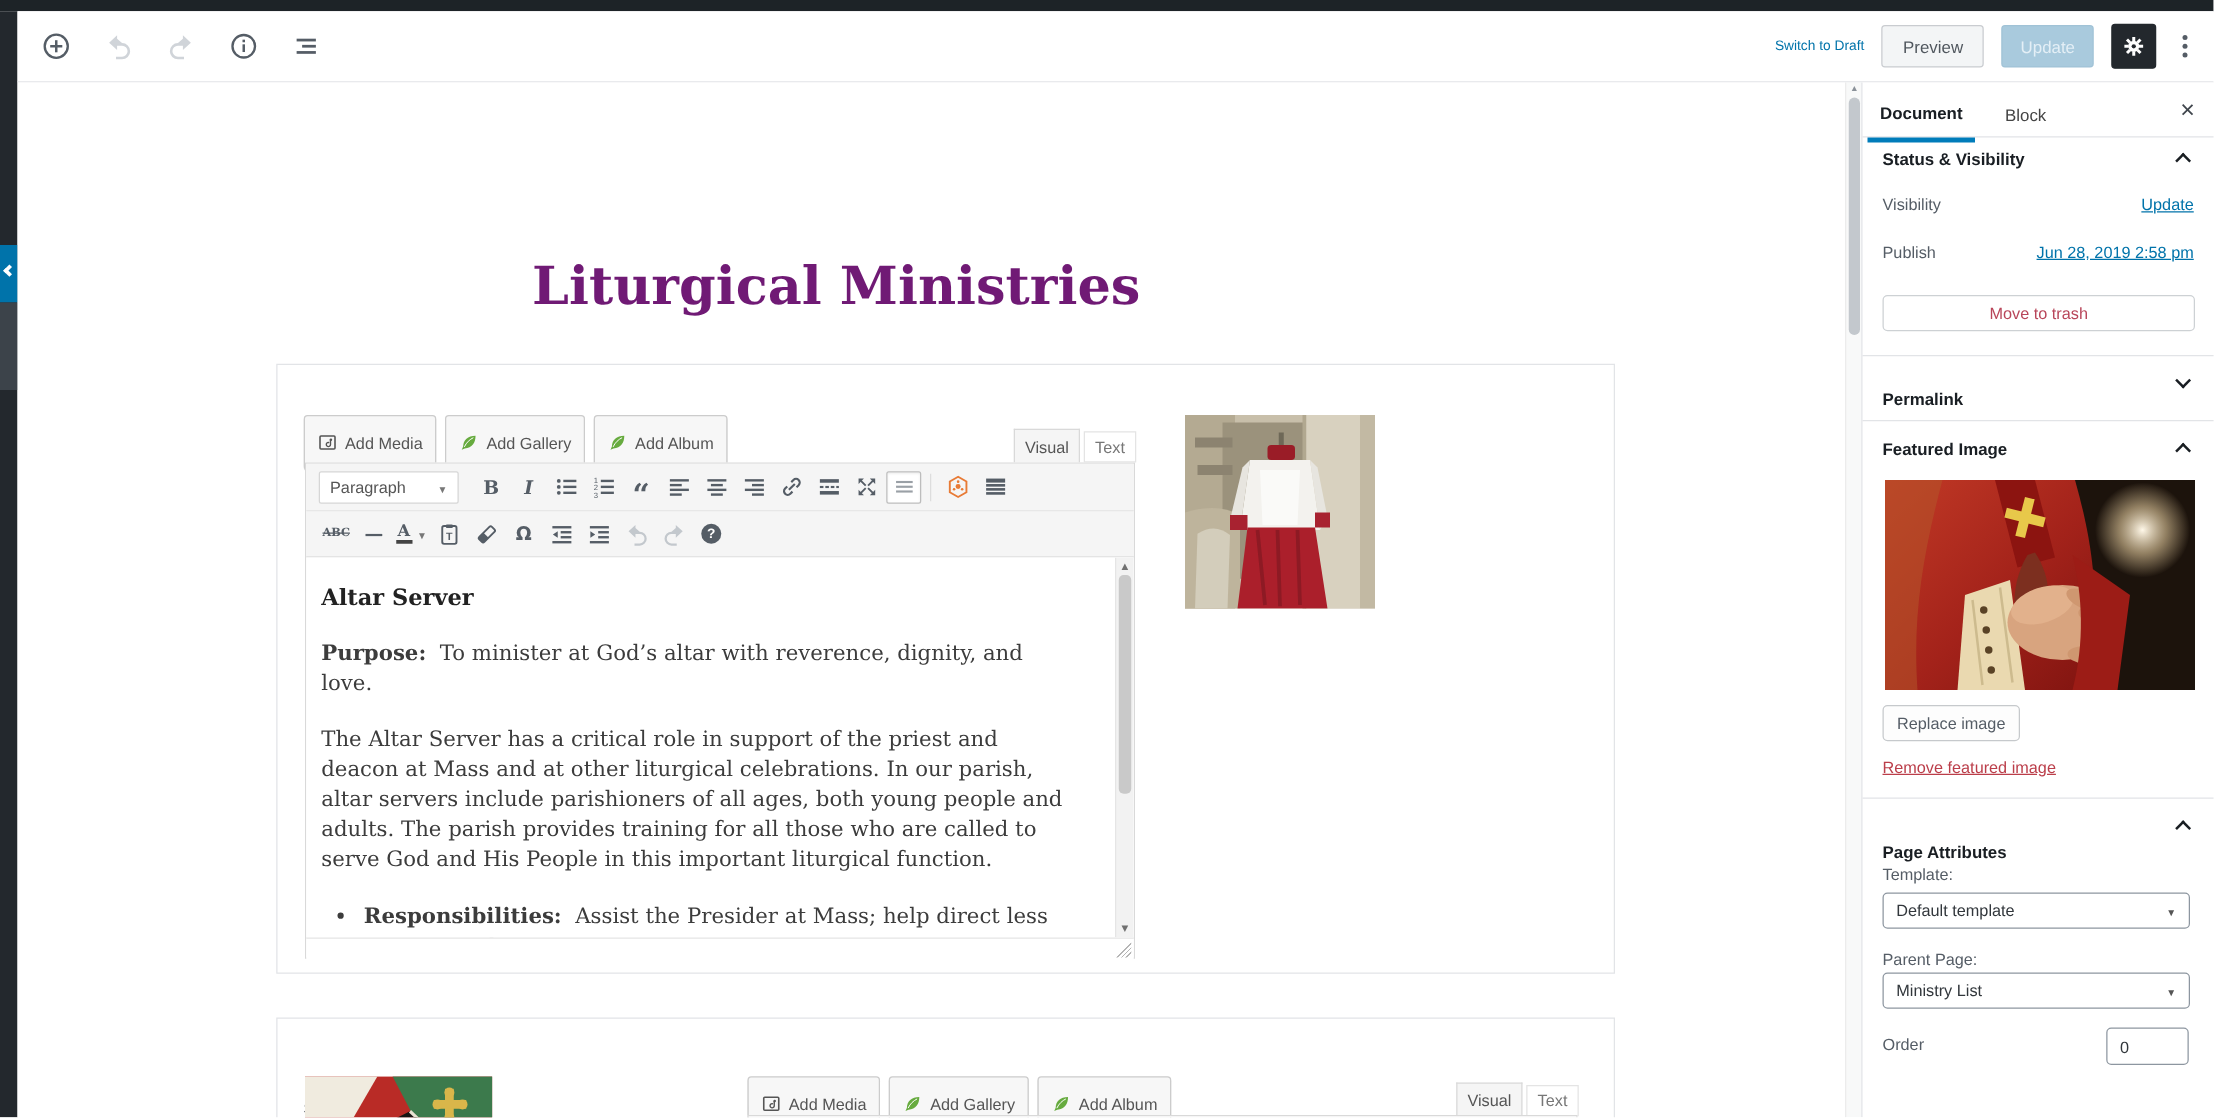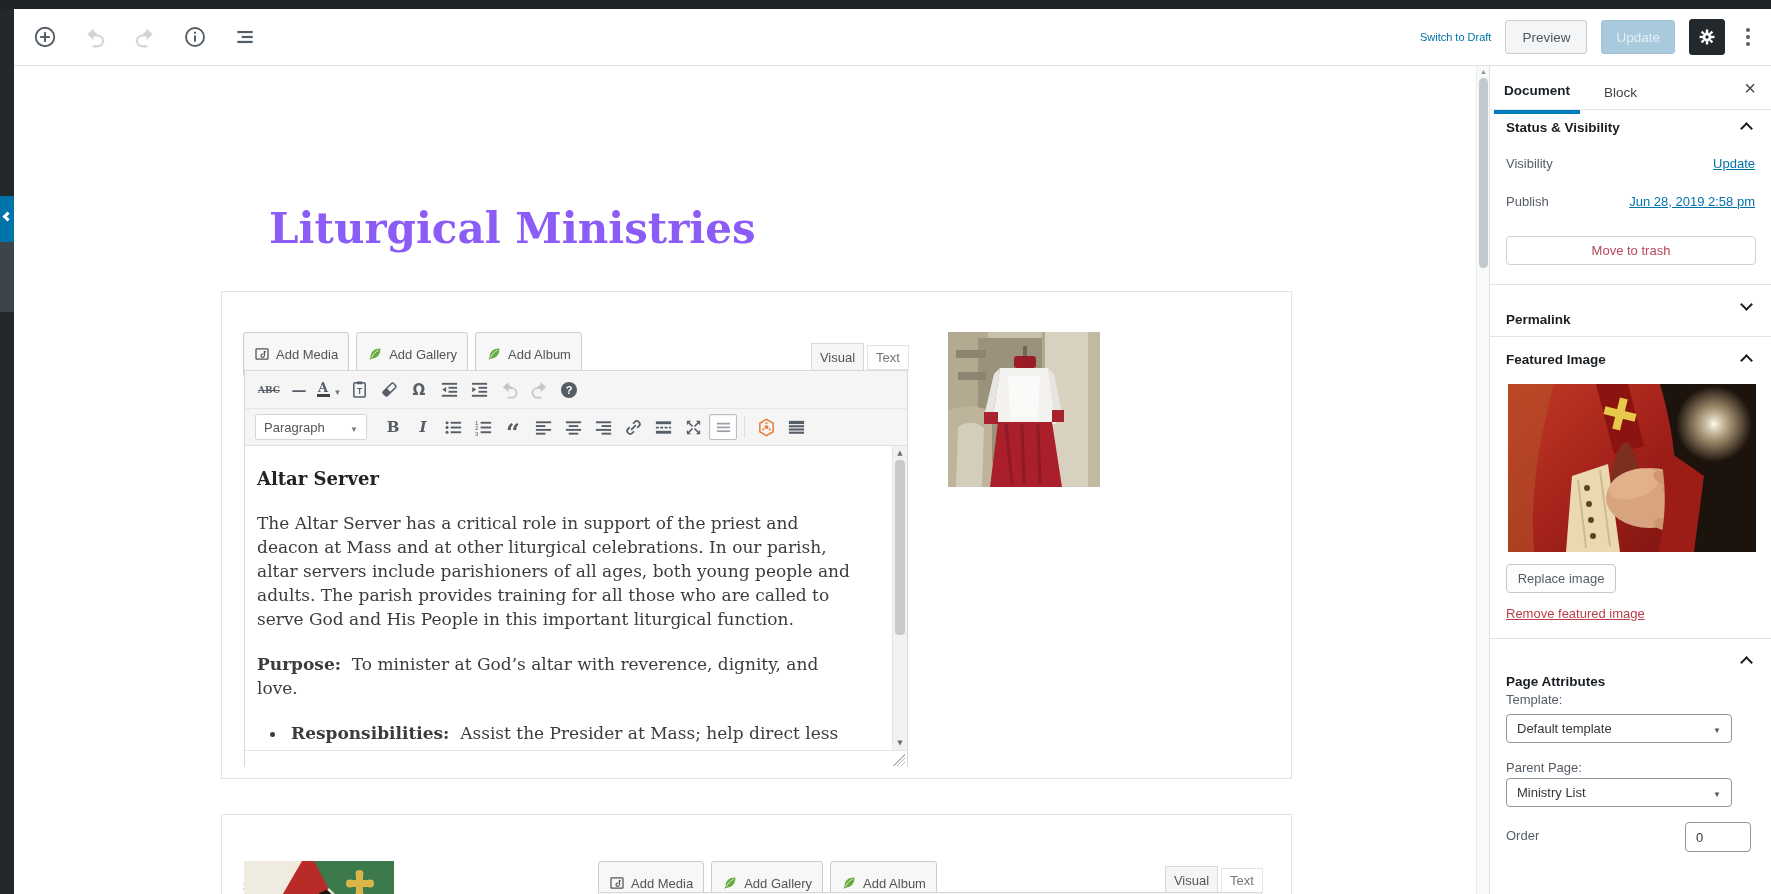--- a/index.html
+++ b/index.html
@@ -23,22 +23,22 @@
   .link-blue { color:#0073aa; font-size:11px; text-decoration:none; cursor:pointer; }
   .btn { font-size:13.5px; border-radius:3px; cursor:pointer; display:inline-flex; align-items:center; justify-content:center; }
   .btn-secondary { background:#f3f5f6; border:1px solid #c9ccd0; color:#50575e; height:34px; padding:0 16px; }
   .btn-primary-disabled { background:#a9cadd; border:1px solid #a0c2d6; color:#e4eff6; height:34px; padding:0 14px; cursor:default; }
   .btn-gear { width:36px; height:36px; background:#23282d; border:1px solid #23282d; }
   .kebab { width:18px; height:34px; display:flex; flex-direction:column; align-items:center; justify-content:center; gap:3px; cursor:pointer; }
   .kebab i { width:4px; height:4px; border-radius:50%; background:#555d66; }
 
   
   .canvas { position:absolute; left:14px; top:66px; width:1462px; height:828px; background:#fff; }
-  .page-title { position:absolute; left:255px; top:138px; width:800px; text-align:left;
-    font-family:"DejaVu Serif",serif; font-weight:bold; font-size:42px; color:#8b5cf6; }
+  .page-title { position:absolute; left:255px; top:138px; width:800px; text-align:center;
+    font-family:"DejaVu Serif",serif; font-weight:bold; font-size:42px; color:#701a75; }
 
   .canvas-scrollbar { position:absolute; left:1476px; top:66px; width:13px; height:828px; background:#f8f9f9; border-left:1px solid #ececec; }
   .canvas-scrollbar .arr { position:absolute; left:0; width:13px; text-align:center; font-size:7px; color:#8a9199; }
   .canvas-scrollbar .thumb { position:absolute; left:2px; top:12px; width:9px; height:190px; background:#c3c8cd; border-radius:5px; }
 
   .block-box { position:absolute; background:#fff; border:1px solid #e2e4e7; }
   .block1 { left:207px; top:225px; width:1071px; height:488px; }
   .block2 { left:207px; top:748px; width:1071px; height:240px; }
   .field-label { position:absolute; font-size:13px; font-weight:bold; color:#23282d;margin-top:44px; }
 
@@ -107,21 +107,21 @@
   .chev.down { transform:rotate(45deg); }
   .divider { position:absolute; left:0; width:282px; height:1px; background:#e2e4e7; }
   .row-label { position:absolute; left:16px; color:#555d66; }
   .row-value { position:absolute; right:16px; color:#0073aa; text-decoration:underline; cursor:pointer; }
   .trash-btn { position:absolute; left:16px; top:170px; width:250px; height:29px; background:#fff; border:1px solid #cdd1d4;
     border-radius:4px; color:#b8465a; font-size:13px; display:flex; align-items:center; justify-content:center; cursor:pointer; }
   .replace-btn { position:absolute; left:16px; top:498px; width:110px; height:29px; background:#fdfdfd; border:1px solid #c6c9cc;
     border-radius:4px; color:#555d66; font-size:13px; display:flex; align-items:center; justify-content:center; cursor:pointer; }
   .remove-link { position:absolute; left:16px; top:540px; color:#bb3e4a; text-decoration:underline; cursor:pointer; }
   .attr-label { position:absolute; left:16px; color:#555d66; }
-  .select-box { position:absolute; left:16px; width:226px; height:29px; border:1px solid #8d96a0; border-radius:4px; background:#fff;
+  .select-box { position:absolute; left:16px; width:246px; height:29px; border:1px solid #8d96a0; border-radius:4px; background:#fff;
     display:flex; align-items:center; justify-content:space-between; padding:0 10px; color:#32373c; cursor:pointer; }
   .select-box .sel-caret::after { color:#555; }
   .order-input { position:absolute; right:20px; top:756px; width:66px; height:30px; border:1px solid #8d96a0; border-radius:4px;
     background:#fff; color:#32373c; display:flex; align-items:center; padding-left:10px; }
 </style>
 </head>
 <body>
 
 <div class="screen">
 
@@ -227,88 +227,20 @@
           <span>Add Album</span>
         </button>
       </div>
 
       <div class="etab active" style="left:589px; top:51px; width:53px;">Visual</div>
       <div class="etab plain" style="left:645px; top:53px; width:42px;">Text</div>
 
       <div class="mce-shell" style="left:22px; top:78px; width:664px; height:397px;">
         <div class="mce-toolbar">
           <div class="mce-row">
-            <span class="mce-icons">
-                <span class="mce-ico">
-                  <span class="tg abc">ABC</span>
-                </span>
-                <span class="mce-ico">
-                  <span class="tg hr">—</span>
-                </span>
-                <span class="mce-ico">
-                  <span class="tcolor">
-                    <b>A</b>
-                    <i></i>
-                  </span>
-                  <span class="sel-caret" style="margin-left:4px"></span>
-                </span>
-                <span class="mce-ico">
-                  <svg viewBox="0 0 20 20">
-                    <rect x="4" y="3" width="12" height="15" rx="1.5" fill="none" stroke="currentColor" stroke-width="1.6"></rect>
-                    <rect x="7" y="1.6" width="6" height="3" rx="1" fill="currentColor"></rect>
-                    <text x="10" y="14.5" font-size="9" text-anchor="middle" font-weight="bold" fill="currentColor">T</text>
-                  </svg>
-                </span>
-                <span class="mce-ico">
-                  <svg viewBox="0 0 20 20">
-                    <g transform="rotate(-45 10 10)">
-                      <rect x="2.5" y="7" width="15" height="6" rx="1.5" fill="none" stroke="currentColor" stroke-width="1.6"></rect>
-                      <rect x="2.5" y="7" width="6.5" height="6" fill="currentColor"></rect>
-                    </g>
-                  </svg>
-                </span>
-                <span class="mce-ico">
-                  <span class="tg om">Ω</span>
-                </span>
-                <span class="mce-ico">
-                  <svg viewBox="0 0 20 20" fill="currentColor">
-                    <rect x="2" y="3" width="16" height="2"></rect>
-                    <rect x="9" y="7.2" width="9" height="2"></rect>
-                    <rect x="9" y="11.4" width="9" height="2"></rect>
-                    <rect x="2" y="15.6" width="16" height="2"></rect>
-                    <path d="M6.5 7.4 v5.4 L2.4 10.1 Z"></path>
-                  </svg>
-                </span>
-                <span class="mce-ico">
-                  <svg viewBox="0 0 20 20" fill="currentColor">
-                    <rect x="2" y="3" width="16" height="2"></rect>
-                    <rect x="9" y="7.2" width="9" height="2"></rect>
-                    <rect x="9" y="11.4" width="9" height="2"></rect>
-                    <rect x="2" y="15.6" width="16" height="2"></rect>
-                    <path d="M2.4 7.4 v5.4 L6.5 10.1 Z"></path>
-                  </svg>
-                </span>
-                <span class="mce-ico disabled">
-                  <svg viewBox="0 0 20 20">
-                    <path fill="currentColor" d="M8.8 4.6 V2 L3 7.4 8.8 12.8 V9.6 h3.6 a4 4 0 0 1 0 8 H8 v1.9 h4.4 a5.9 5.9 0 0 0 0-11.8 Z"></path>
-                  </svg>
-                </span>
-                <span class="mce-ico disabled">
-                  <svg viewBox="0 0 20 20">
-                    <g transform="scale(-1,1) translate(-20,0)">
-                      <path fill="currentColor" d="M8.8 4.6 V2 L3 7.4 8.8 12.8 V9.6 h3.6 a4 4 0 0 1 0 8 H8 v1.9 h4.4 a5.9 5.9 0 0 0 0-11.8 Z"></path>
-                    </g>
-                  </svg>
-                </span>
-                <span class="mce-ico">
-                  <span class="help-badge">?</span>
-                </span>
-              </span>
-          </div>
-          <div class="mce-row">
             <div class="mce-select">
               <span>Paragraph</span>
               <span class="sel-caret"></span>
             </div>
             <span class="mce-icons">
                 <span class="mce-ico">
                   <span class="tg">B</span>
                 </span>
                 <span class="mce-ico">
                   <span class="tg it">I</span>
@@ -406,26 +338,94 @@
                 <span class="mce-ico">
                   <svg viewBox="0 0 20 20" fill="currentColor">
                     <rect x="2" y="3" width="16" height="3.4"></rect>
                     <rect x="2" y="7.6" width="16" height="2.2"></rect>
                     <rect x="2" y="11" width="16" height="2.2"></rect>
                     <rect x="2" y="14.4" width="16" height="2.2"></rect>
                   </svg>
                 </span>
               </span>
           </div>
+          <div class="mce-row">
+            <span class="mce-icons">
+                <span class="mce-ico">
+                  <span class="tg abc">ABC</span>
+                </span>
+                <span class="mce-ico">
+                  <span class="tg hr">—</span>
+                </span>
+                <span class="mce-ico">
+                  <span class="tcolor">
+                    <b>A</b>
+                    <i></i>
+                  </span>
+                  <span class="sel-caret" style="margin-left:4px"></span>
+                </span>
+                <span class="mce-ico">
+                  <svg viewBox="0 0 20 20">
+                    <rect x="4" y="3" width="12" height="15" rx="1.5" fill="none" stroke="currentColor" stroke-width="1.6"></rect>
+                    <rect x="7" y="1.6" width="6" height="3" rx="1" fill="currentColor"></rect>
+                    <text x="10" y="14.5" font-size="9" text-anchor="middle" font-weight="bold" fill="currentColor">T</text>
+                  </svg>
+                </span>
+                <span class="mce-ico">
+                  <svg viewBox="0 0 20 20">
+                    <g transform="rotate(-45 10 10)">
+                      <rect x="2.5" y="7" width="15" height="6" rx="1.5" fill="none" stroke="currentColor" stroke-width="1.6"></rect>
+                      <rect x="2.5" y="7" width="6.5" height="6" fill="currentColor"></rect>
+                    </g>
+                  </svg>
+                </span>
+                <span class="mce-ico">
+                  <span class="tg om">Ω</span>
+                </span>
+                <span class="mce-ico">
+                  <svg viewBox="0 0 20 20" fill="currentColor">
+                    <rect x="2" y="3" width="16" height="2"></rect>
+                    <rect x="9" y="7.2" width="9" height="2"></rect>
+                    <rect x="9" y="11.4" width="9" height="2"></rect>
+                    <rect x="2" y="15.6" width="16" height="2"></rect>
+                    <path d="M6.5 7.4 v5.4 L2.4 10.1 Z"></path>
+                  </svg>
+                </span>
+                <span class="mce-ico">
+                  <svg viewBox="0 0 20 20" fill="currentColor">
+                    <rect x="2" y="3" width="16" height="2"></rect>
+                    <rect x="9" y="7.2" width="9" height="2"></rect>
+                    <rect x="9" y="11.4" width="9" height="2"></rect>
+                    <rect x="2" y="15.6" width="16" height="2"></rect>
+                    <path d="M2.4 7.4 v5.4 L6.5 10.1 Z"></path>
+                  </svg>
+                </span>
+                <span class="mce-ico disabled">
+                  <svg viewBox="0 0 20 20">
+                    <path fill="currentColor" d="M8.8 4.6 V2 L3 7.4 8.8 12.8 V9.6 h3.6 a4 4 0 0 1 0 8 H8 v1.9 h4.4 a5.9 5.9 0 0 0 0-11.8 Z"></path>
+                  </svg>
+                </span>
+                <span class="mce-ico disabled">
+                  <svg viewBox="0 0 20 20">
+                    <g transform="scale(-1,1) translate(-20,0)">
+                      <path fill="currentColor" d="M8.8 4.6 V2 L3 7.4 8.8 12.8 V9.6 h3.6 a4 4 0 0 1 0 8 H8 v1.9 h4.4 a5.9 5.9 0 0 0 0-11.8 Z"></path>
+                    </g>
+                  </svg>
+                </span>
+                <span class="mce-ico">
+                  <span class="help-badge">?</span>
+                </span>
+              </span>
+          </div>
         </div>
         <div class="mce-content" style="height:304px;">
           <div class="inner">
             <h4>Altar Server</h4>
+            <p><strong>Purpose:</strong>&nbsp; <span>To minister at God’s altar with reverence, dignity, and love.</span></p>
             <p>The Altar Server has a critical role in support of the priest and deacon at Mass and at other liturgical celebrations.  In our parish, altar servers include parishioners of all ages, both young people and adults.  The parish provides training for all those who are called to serve God and His People in this important liturgical function.</p>
-            <p><strong>Purpose:</strong>&nbsp; <span>To minister at God’s altar with reverence, dignity, and love.</span></p>
             <ul>
               <li><strong>Responsibilities:</strong>&nbsp; <span>Assist the Presider at Mass; help direct less experienced servers.</span></li>
 
             </ul>
           </div>
           <div class="ed-scroll">
             <span class="arr" style="top:3px;">▲</span>
             <div class="thumb" style="top:14px; height:175px;"></div>
             <span class="arr" style="bottom:3px;">▼</span>
           </div>

